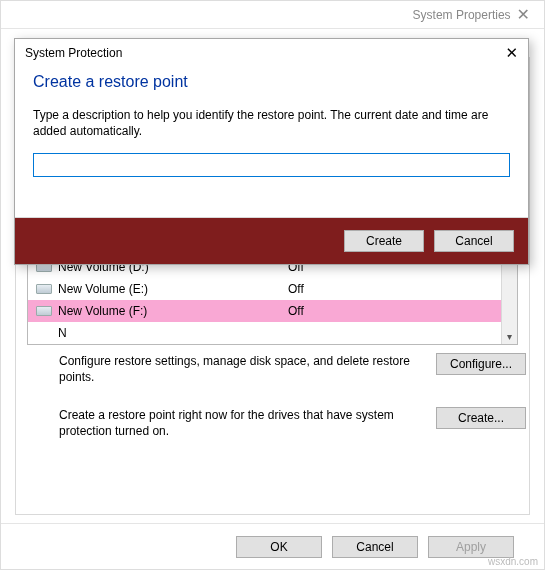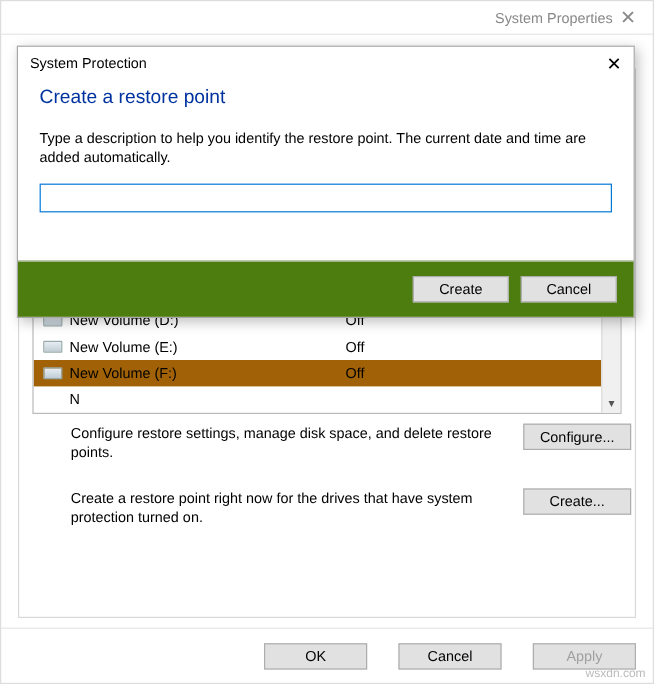--- a/index.html
+++ b/index.html
@@ -9,48 +9,48 @@
     .parent-window { position: absolute; inset: 0; background: #fff; border: 1px solid #ddd; }
     .parent-titlebar { display: flex; align-items: center; justify-content: flex-end; height: 28px; padding: 0 8px; color: #888; border-bottom: 1px solid #e5e5e5; }
     .parent-titlebar .close { font-size: 16px; color: #888; padding: 0 6px; }
 
     .tab-panel { position: absolute; top: 56px; left: 14px; right: 14px; bottom: 54px; border: 1px solid #d9d9d9; background: #fff; }
 
     
     .drive-list { position: absolute; top: 254px; left: 26px; right: 26px; height: 90px; border: 1px solid #b9b9b9; background: #fff; overflow: hidden; }
     .drive-rows { position: absolute; inset: 0 16px 0 0; }
     .drive-row { display: flex; align-items: center; height: 22px; padding-left: 8px; }
-    .drive-row.sel { background: #a16207; }
+    .drive-row.sel { background: #f9a8d4; }
     .drive-ico { width: 16px; height: 10px; margin-right: 6px; border: 1px solid #9aa; border-radius: 1px; background: linear-gradient(#e7eef3,#c0ccd5); }
     .drive-name { flex: 0 0 230px; }
     .drive-prot { flex: 1; }
     .drive-scroll { position: absolute; top: 0; right: 0; bottom: 0; width: 16px; background: #f0f0f0; border-left: 1px solid #d9d9d9; display: flex; flex-direction: column; justify-content: flex-end; align-items: center; }
     .drive-scroll .chev { font-size: 10px; color: #555; padding: 2px 0; }
 
     .section { position: absolute; left: 18px; right: 18px; display: flex; align-items: flex-start; }
     .section1 { top: 352px; }
     .section2 { top: 406px; }
     .section p { flex: 1; padding-right: 12px; line-height: 1.35; margin-left: 40px; }
     .winbtn { min-width: 90px; height: 22px; background: #e1e1e1; border: 1px solid #adadad; text-align: center; line-height: 20px; cursor: default; }
 
-    .parent-buttons { position: absolute; left: 0; right: 0; bottom: 0; height: 46px; display: flex; justify-content: flex-end; align-items: center; gap: 26px; padding-right: 14px; border-top: 1px solid #e5e5e5; }
+    .parent-buttons { position: absolute; left: 0; right: 0; bottom: 0; height: 46px; display: flex; justify-content: flex-end; align-items: center; gap: 10px; padding-right: 30px; border-top: 1px solid #e5e5e5; }
     .parent-buttons .winbtn { min-width: 86px; }
     .parent-buttons .disabled { color: #a0a0a0; }
 
     .watermark { position: absolute; right: 6px; bottom: 2px; font-size: 10px; color: #bbb; }
 
     
     .dialog { position: absolute; top: 38px; left: 14px; width: 515px; background: #fff; border: 1px solid #a7a7a7; box-shadow: 3px 3px 10px rgba(0,0,0,.25); z-index: 10; }
     .dialog-title { display: flex; align-items: center; justify-content: space-between; height: 28px; padding: 0 10px; }
     .dialog-title .x { font-size: 15px; font-weight: 300; }
     .dlg-body { padding: 6px 18px 0 18px; }
     .dlg-heading { color: #0033a0; font-size: 16px; font-weight: 400; margin-bottom: 16px; }
     .dlg-desc { margin-bottom: 14px; line-height: 1.35; }
     .dlg-input { width: 100%; height: 24px; border: 1px solid #0078d7; padding: 2px 4px; outline: none; }
-    .dlg-buttons { margin-top: 40px; background: #4d7c0f; border-top: 1px solid #d9d9d9; display: flex; justify-content: flex-end; gap: 10px; padding: 12px 14px; }
+    .dlg-buttons { margin-top: 40px; background: #7f1d1d; border-top: 1px solid #d9d9d9; display: flex; justify-content: flex-end; gap: 10px; padding: 12px 14px; }
     .dlg-buttons .winbtn { min-width: 80px; }
   </style>
 </head>
 <body>
 
 <div class="parent-window">
   <div class="parent-titlebar">
     <span>System Properties</span>
     <span class="close">✕</span>
   </div>

